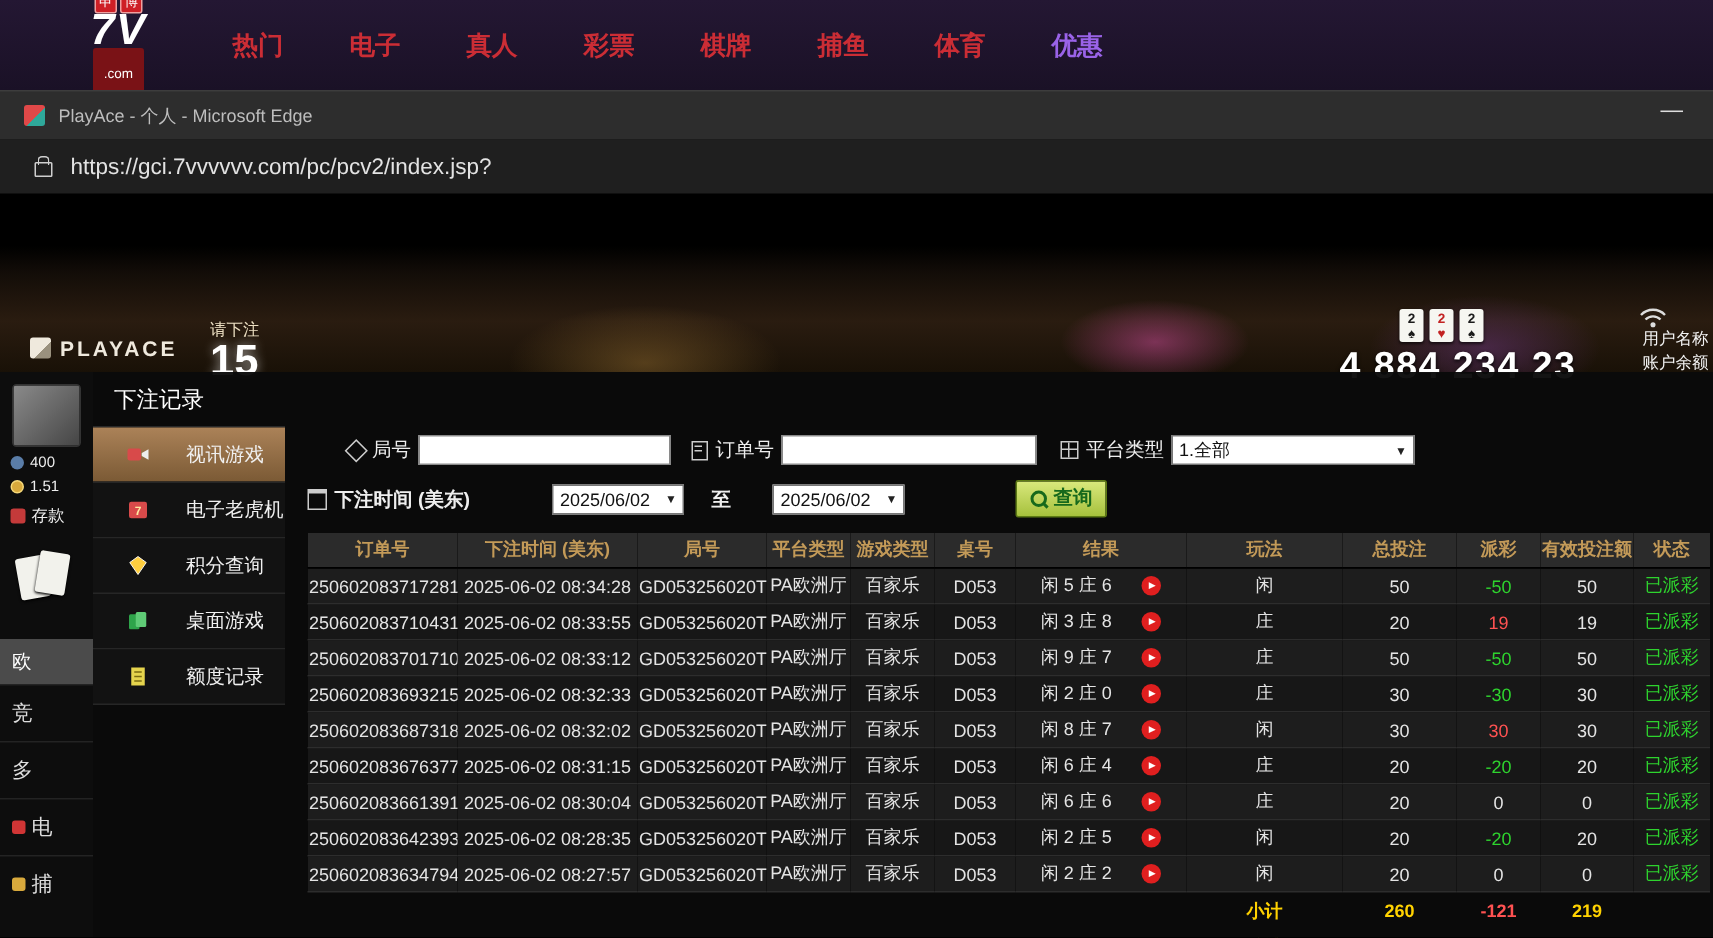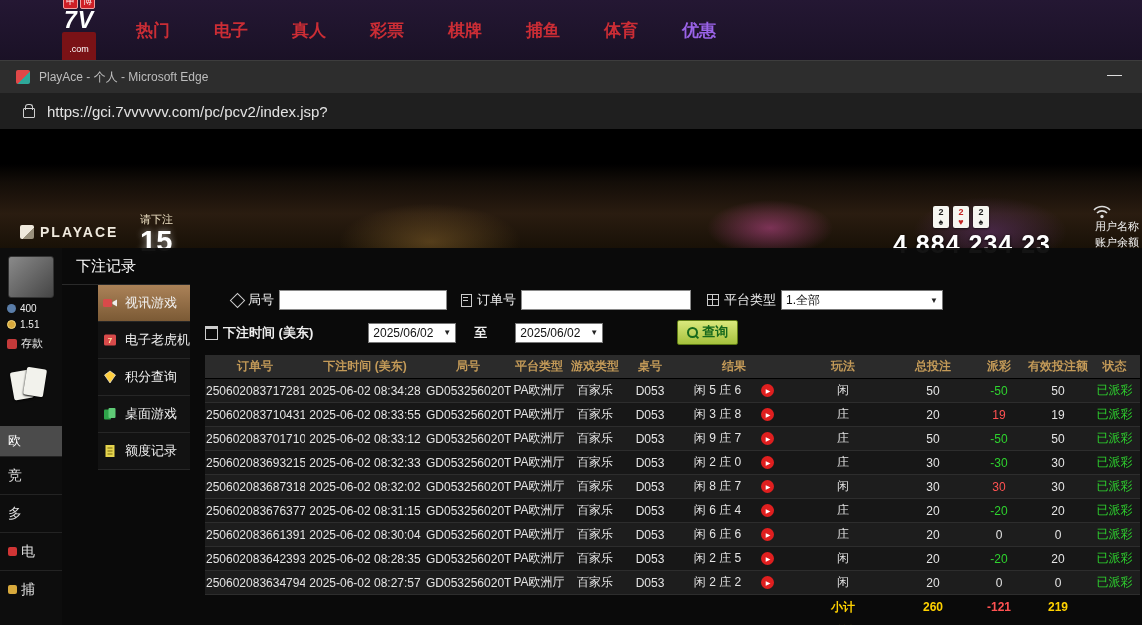--- a/index.html
+++ b/index.html
@@ -5,23 +5,23 @@
   html,body{margin:0;padding:0;background:#000;}
   .screen{position:relative;width:1142px;height:625px;background:#000;overflow:hidden;
           font-family:"Liberation Sans","DejaVu Sans",sans-serif;-webkit-font-smoothing:antialiased;}
 
   
   .topbar{height:60px;background:linear-gradient(180deg,#241733,#1a1126);display:flex;align-items:center;}
   .logo{margin-left:46px;display:flex;flex-direction:column;align-items:center;width:66px;flex-shrink:0;}
   .logo-badges{display:flex;gap:2px;}
   .logo-badges span{width:13px;height:13px;background:#ce1f26;color:#fff;font-size:9px;line-height:13px;
                     text-align:center;border-radius:2px;border:1px solid #f0a0a0;}
-  .logo-7v{font-size:23px;font-weight:bold;color:#fff;line-height:23px;font-style:italic;letter-spacing:1px;}
+  .logo-7v{font-size:29px;font-weight:bold;color:#fff;line-height:23px;font-style:italic;letter-spacing:1px;}
   .logo-com{font-size:9px;color:#fff;background:#7a1216;padding:12px 7px;border-radius:2px;line-height:11px;}
-  .mainnav{display:flex;gap:44px;margin-left:24px;}
+  .mainnav{display:flex;gap:44px;margin-left:43px;}
   .nav-item{color:#cb2d35;font-size:17px;font-weight:bold;cursor:pointer;}
   .nav-item.promo{color:#9a63e8;}
 
   
   .titlebar{height:33px;background:#2d2d2d;display:flex;align-items:center;position:relative;
             border-top:1px solid #3d3d3d;box-sizing:border-box;}
   .favicon{width:14px;height:14px;margin-left:16px;border-radius:2px;
            background:linear-gradient(135deg,#e04848 0 55%,#2fa89a 55% 100%);flex-shrink:0;}
   .title-text{margin-left:9px;color:#bdbdbd;font-size:12px;}
   .min-btn{position:absolute;right:20px;top:4px;color:#ddd;font-size:15px;cursor:pointer;}
@@ -80,22 +80,22 @@
   .mini-ic{width:9px;height:9px;border-radius:2px;flex-shrink:0;}
   .mini-ic.red{background:#d03535;}
   .mini-ic.gold{background:#d8a93c;}
 
   
   .modal{position:absolute;left:62px;top:118px;width:1080px;height:377px;background:rgba(10,10,10,.96);
          z-index:10;box-sizing:border-box;}
   .modal-title{margin:0;padding:9px 0 8px 14px;color:#fff;font-size:15px;font-weight:normal;}
   .modal-body{display:flex;}
   .msb{width:128px;flex-shrink:0;border-top:1px solid #2a2a2a;}
-  .msb-item{height:36px;display:flex;align-items:center;gap:7px;padding-left:4px;border-bottom:1px solid #262626;
-            color:#f0f0f0;font-size:13px;cursor:pointer;background:#121212;margin-left:36px;}
+  .msb-item{height:36px;display:flex;align-items:center;gap:24px;padding-left:22px;border-bottom:1px solid #262626;
+            color:#f0f0f0;font-size:13px;cursor:pointer;background:#121212;}
   .msb-item.active{background:linear-gradient(180deg,#ab8258,#7b5a35);}
   .msb-item svg{width:16px;height:16px;flex-shrink:0;}
 
   .modal-main{flex:1;padding:6px 0 0 15px;box-sizing:border-box;}
   .frow{display:flex;align-items:center;margin-bottom:10px;}
   .frow1{margin-left:27px;}
   .flabel{color:#eee;font-size:13px;display:flex;align-items:center;gap:5px;white-space:nowrap;}
   .flabel.bold{font-weight:bold;}
   .finput{height:18px;border:1px solid #8a8a8a;background:#fff;margin-left:5px;font-size:12px;padding:0 3px;
           box-sizing:content-box;color:#111;}

